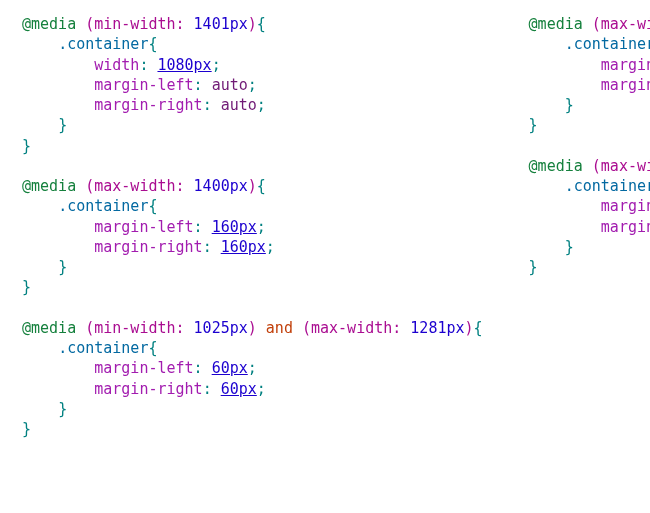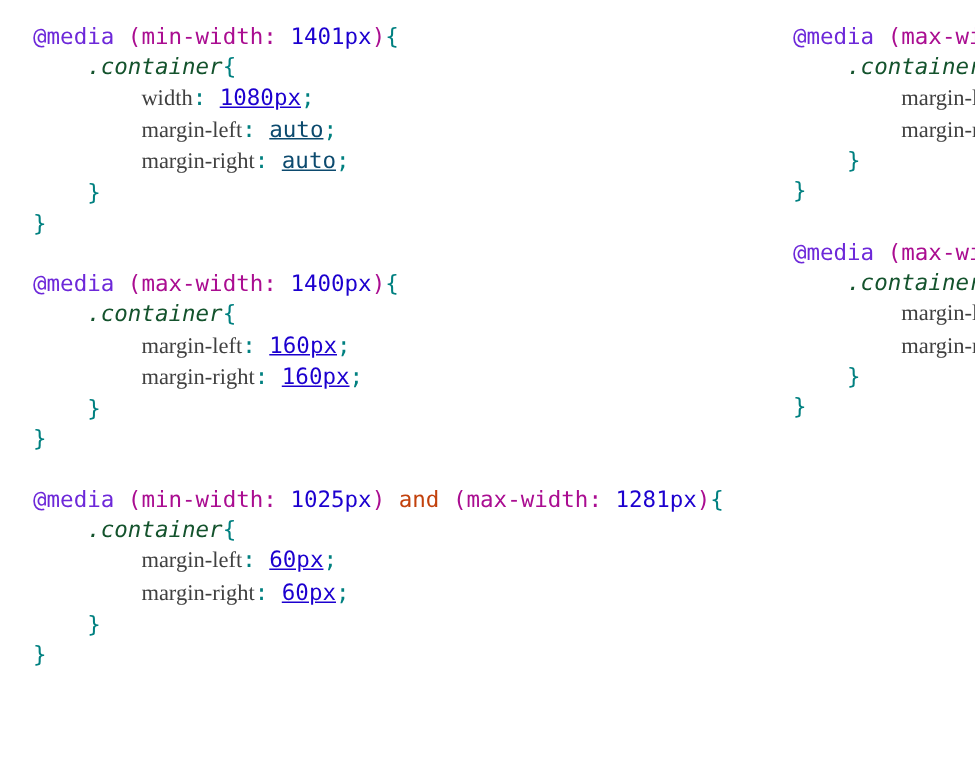--- a/index.html
+++ b/index.html
@@ -18,26 +18,26 @@
     margin: 0;
     white-space: pre;
     font-family: inherit;
   }
   .layout {
     display: flex;
     gap: 46px;
   }
   .col { }
   
-  .at   { color: #6d28d9; }   
+  .at   { color: #15803d; }   
   .rule { color: #aa0d91; }   
   .num  { color: #1c00cf; text-align: center; }   
-  .sel  { color: #14532d; font-style: italic; }   
-  .prop { color: #404040; font-family: Liberation Serif, serif; }   
-  .valprop { color: #0c4a6e; text-decoration: underline; }
+  .sel  { color: #0369a1; }   
+  .prop { color: #a21caf; }   
+  .valprop { color: #701a75; }
   .valnum  { color: #1c00cf; text-decoration: underline; }
   .pun  { color: #008080; }   
   .and  { color: #c2410c; }
 </style>
 </head>
 <body>
 
 <div class="layout">
 
 <pre class="col"><span><span class="at">@media</span><span class="rule"><span> (</span><span>min-width</span><span>: </span><span class="num">1401px</span><span>)</span></span><span class="pun">{</span></span>

